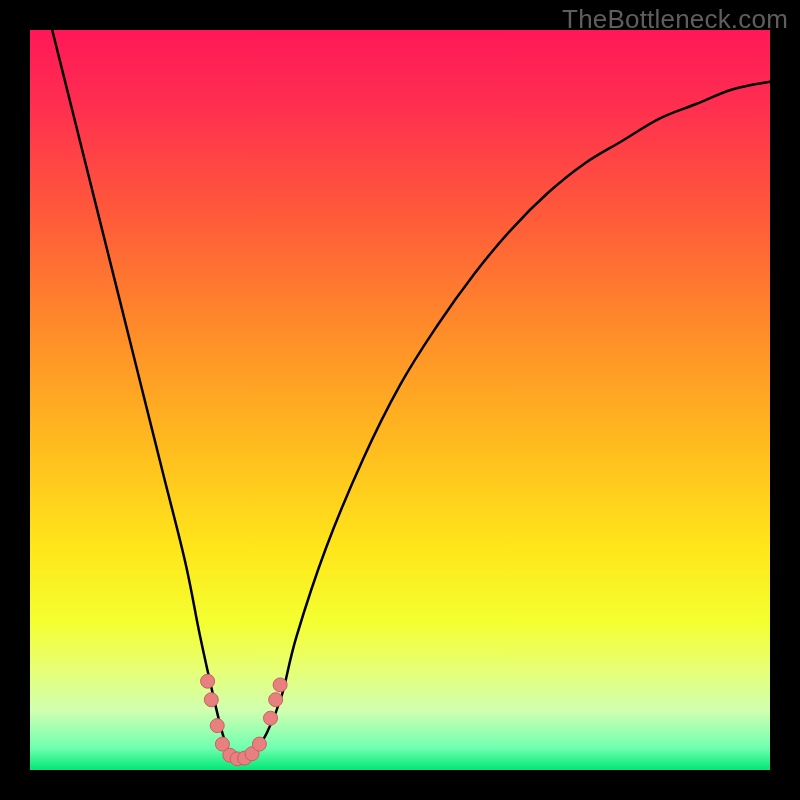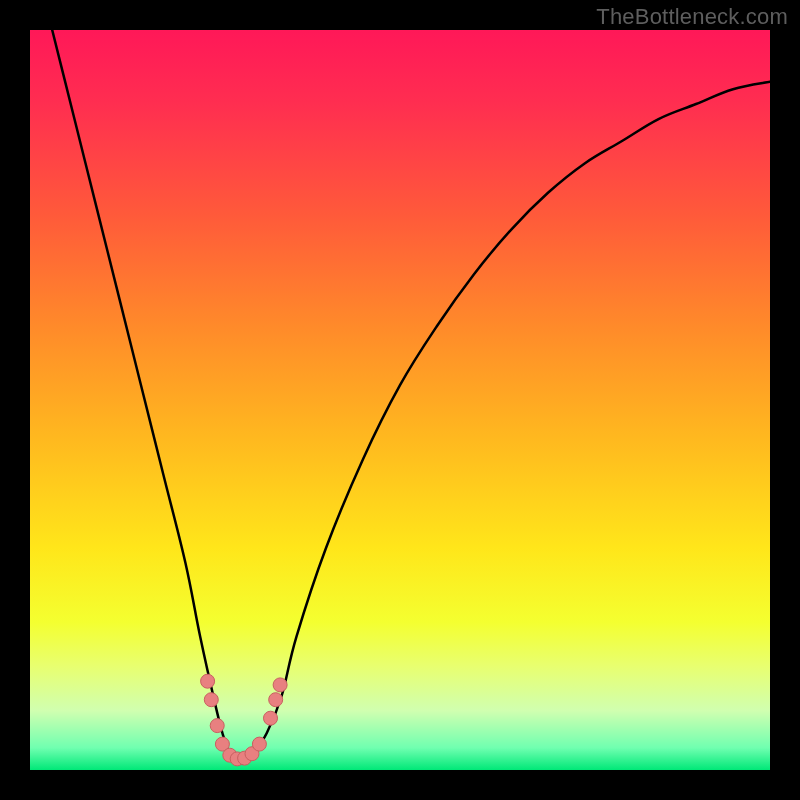--- a/index.html
+++ b/index.html
@@ -39,21 +39,21 @@
     left: 0;
     top: 0;
     width: 740px;
     height: 740px;
     overflow: visible;
   }
   .watermark {
     position: absolute;
     top: 4px;
     right: 12px;
-    font-size: 22px;
+    font-size: 26px;
     font-weight: 500;
     color: #5e5e5e;
     letter-spacing: 0.2px;
   }
 </style>
 </head>
 <body>
 
 <div class="frame">
 

